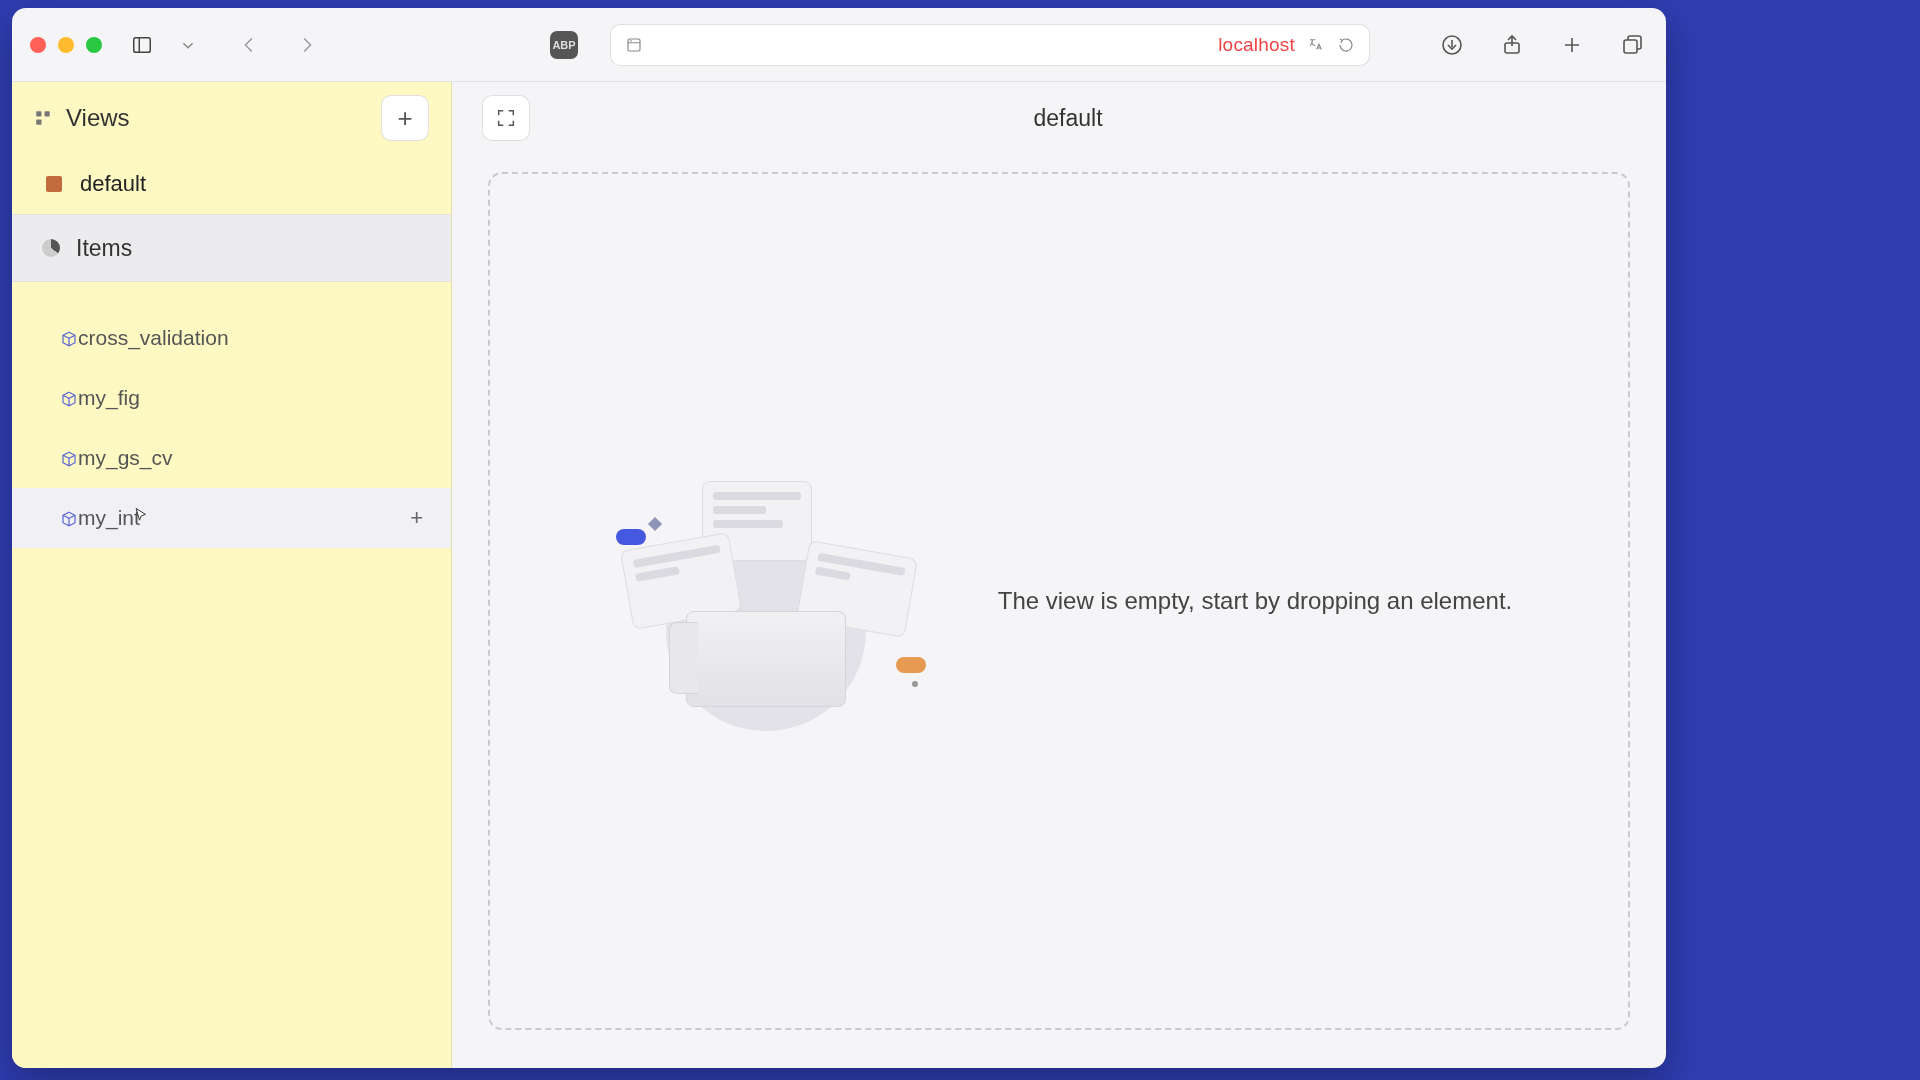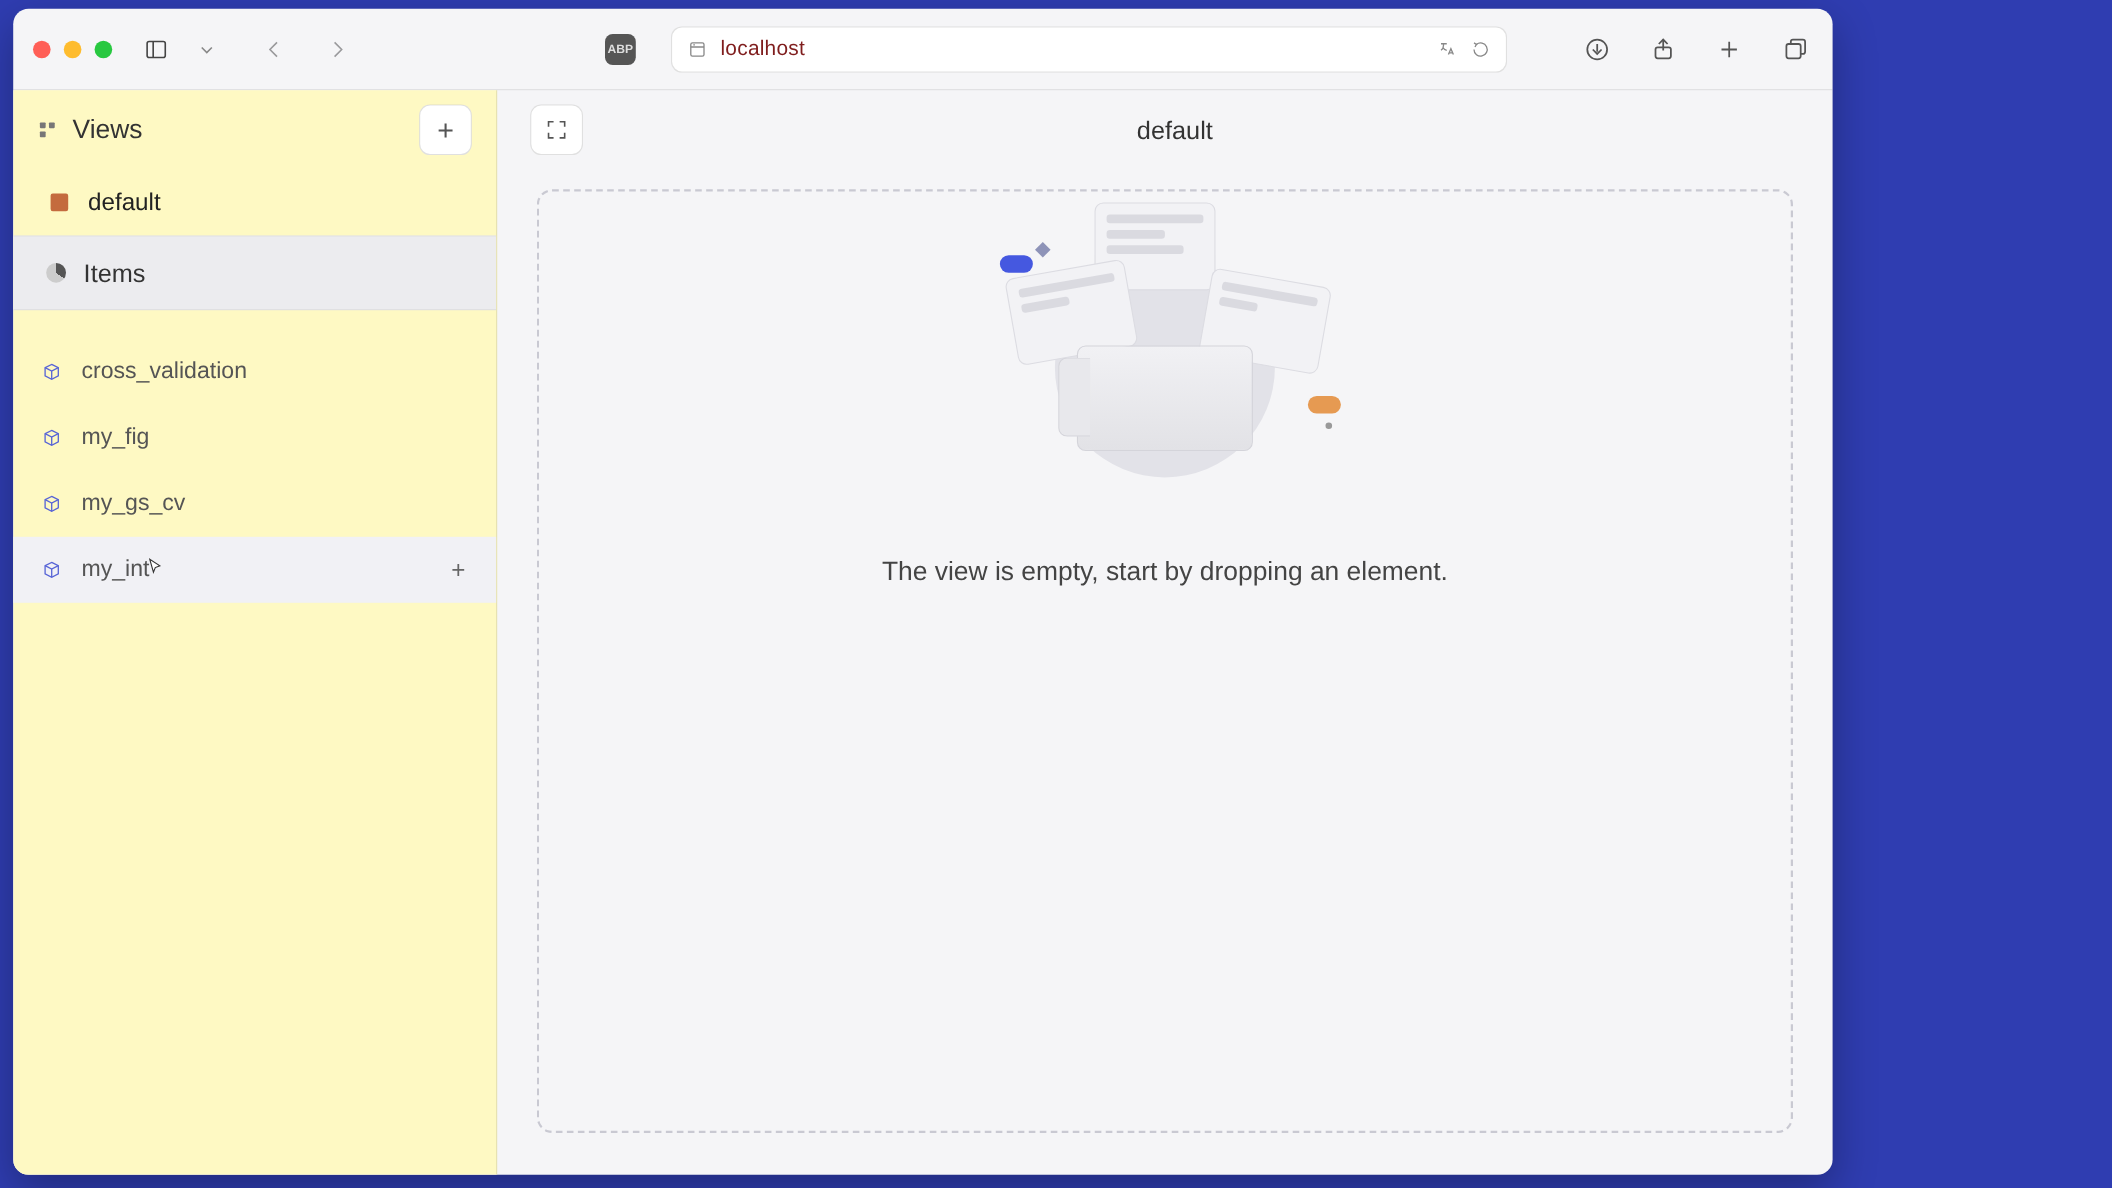--- a/index.html
+++ b/index.html
@@ -65,21 +65,21 @@
     height: 42px;
     margin-left: 18px;
     border:1px solid rgba(0,0,0,.12);
     border-radius:10px;
     background:#fff;
     display:flex; align-items:center;
     padding:0 14px;
     gap:12px;
     color:#555;
   }
-  .url-field .center { flex:1; text-align:left; font-size:19px; color:#7f1d1d; letter-spacing:.2px; }
+  .url-field .center { flex:1; text-align:right; font-size:19px; color:#ef4444; letter-spacing:.2px; }
   .url-field svg { width:18px; height:18px; stroke:#888; fill:none; stroke-width:1.6; }
 
   .toolbar .grow { flex:1; }
   .right-tools { display:flex; gap:28px; }
   .right-tools svg { width:24px; height:24px; stroke:#555; fill:none; stroke-width:1.6; }
 
   
   .body {
     flex:1;
     display:flex;
@@ -137,23 +137,22 @@
   }
   .pie-icon {
     width:18px; height:18px; border-radius:50%;
     background:
       conic-gradient(#555 0 35%, #ccc 35% 100%);
   }
 
   .items-list { padding-top:26px; }
   .item-row {
     height:60px;
-    padding:0 26px;
-    display:flex; align-items:center;
-    gap:18px;
+    padding:0 48px;
+    display:flex; align-items:center;
     font-size:21px;
     color:#555;
     position:relative;
   }
   .cube-icon { width:18px; height:18px; }
   .cube-icon svg { width:18px; height:18px; stroke:#5764d6; fill:none; stroke-width:1.6; }
   .item-row .add-mini {
     position:absolute; right:28px; top:50%; transform:translateY(-50%);
     color:#666; font-size:22px;
     display:none;
@@ -196,22 +195,22 @@
   }
 
   .canvas-wrap {
     flex:1;
     padding: 18px 36px 38px 36px;
   }
   .dropzone {
     width:100%; height:100%;
     border:2px dashed #c9c9d2;
     border-radius:14px;
-    display:flex; flex-direction:column;
-    align-items:center; 
+    display:flex; flex-direction:row;
+    align-items:center; justify-content:center;
     gap:72px;
     color:#444;
   }
   .dropzone .hint { font-size:24px; color:#444; }
 
   .illus { width:320px; height:260px; position:relative; }
   .ill-circle {
     position:absolute; left:60px; top:60px;
     width:200px; height:200px; border-radius:50%;
     background:#e2e2e8;

